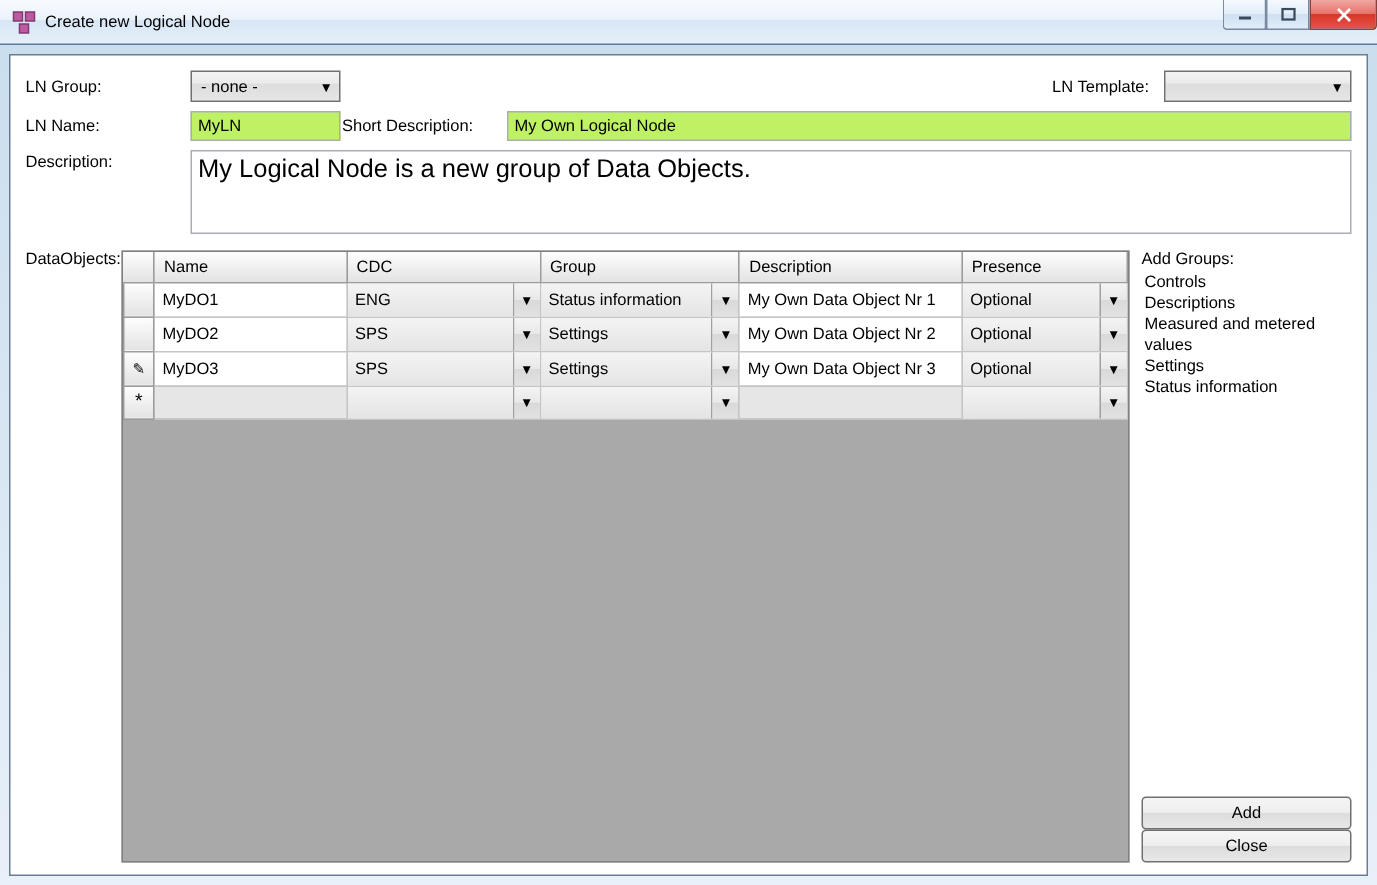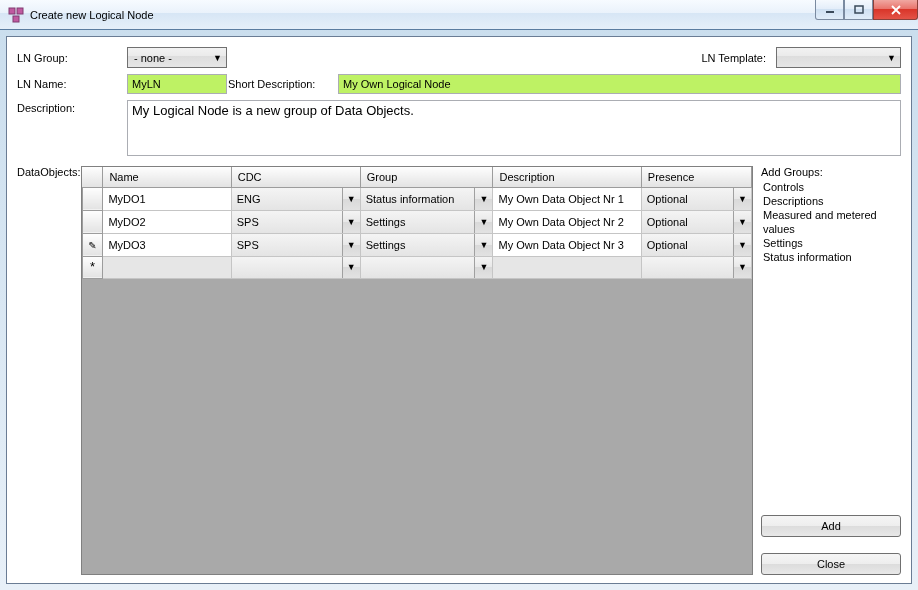--- a/index.html
+++ b/index.html
@@ -25,21 +25,21 @@
 
   .text-input { border:1px solid #abadb3; background:#bef264; height:20px; padding:1px 4px; color:#000; }
   .text-input.short { width:100px; }
 
   .dropdown { height:21px; border:1px solid #707070; background:linear-gradient(to bottom,#f2f2f2 0%,#ebebeb 40%,#dddddd 41%,#e6e6e6 100%); display:flex; align-items:center; padding:0 2px 0 6px; position:relative; }
   .dropdown .dd-text { flex:1; }
   .dropdown .dd-arrow { width:13px; text-align:center; color:#000; font-size:9px; }
   .dropdown.wide { width:100px; }
   .dropdown.template { width:125px; }
 
-  textarea.desc-area { width:100%; height:56px; border:1px solid #abadb3; resize:none; padding:2px 4px; color:#000; font-family:inherit; font-size:13px; }
+  textarea.desc-area { width:100%; height:56px; border:1px solid #abadb3; resize:none; padding:2px 4px; color:#000; font-family:inherit; font-size:17px; }
   .desc-row { display:flex; align-items:flex-start; margin-bottom:8px; }
   .desc-row .lbl { min-width:110px; padding-top:2px; }
   .desc-row .area-wrap { flex:1; }
 
   .short-input-wrap { flex:1; display:flex; align-items:center; }
   .short-input-wrap .text-input { flex:1; }
 
   
   .lower { flex:1; display:flex; gap:8px; min-height:0; }
   .left-col { flex:1; display:flex; flex-direction:row; min-width:0; }
@@ -59,21 +59,21 @@
   .cell-combo { display:flex; align-items:stretch; height:100%; }
   .cell-combo .cc-text { flex:1; padding:2px 5px; background:linear-gradient(to bottom,#f4f4f4,#e4e4e4); border-right:1px solid #a0a0a0; line-height:18px;}
   .cell-combo .cc-btn { width:17px; background:linear-gradient(to bottom,#f4f4f4 0%,#e8e8e8 49%,#d9d9d9 50%,#e2e2e2 100%); display:flex; align-items:center; justify-content:center; font-size:9px; color:#000; }
   .cell-combo.empty .cc-text { background:linear-gradient(to bottom,#f4f4f4,#e4e4e4); }
   .cell-desc { padding:2px 5px; display:block; line-height:18px; }
 
   .group-list { flex:1; }
   .group-list .item { padding:0 2px; line-height:14px; cursor:default; }
 
   .btn-row { margin-top:auto; }
-  .push-btn { width:100%; height:22px; border:1px solid #707070; border-radius:3px; background:linear-gradient(to bottom,#f5f5f5 0%,#eeeeee 48%,#dcdcdc 50%,#e8e8e8 100%); margin-top:16px; display:flex; align-items:center; justify-content:center; cursor:default; }
+  .push-btn { width:100%; height:22px; border:1px solid #707070; border-radius:3px; background:linear-gradient(to bottom,#f5f5f5 0%,#eeeeee 48%,#dcdcdc 50%,#e8e8e8 100%); margin-top:0; display:flex; align-items:center; justify-content:center; cursor:default; }
 
   
   .col-name { width:140px; }
   .col-cdc { width:140px; }
   .col-group { width:140px; }
   .col-desc { width:160px; }
   .col-pres { width:116px; }
 
   .star { font-family: Arial; font-size:13px; line-height:10px;}
   .pencil { font-size:10px; }

